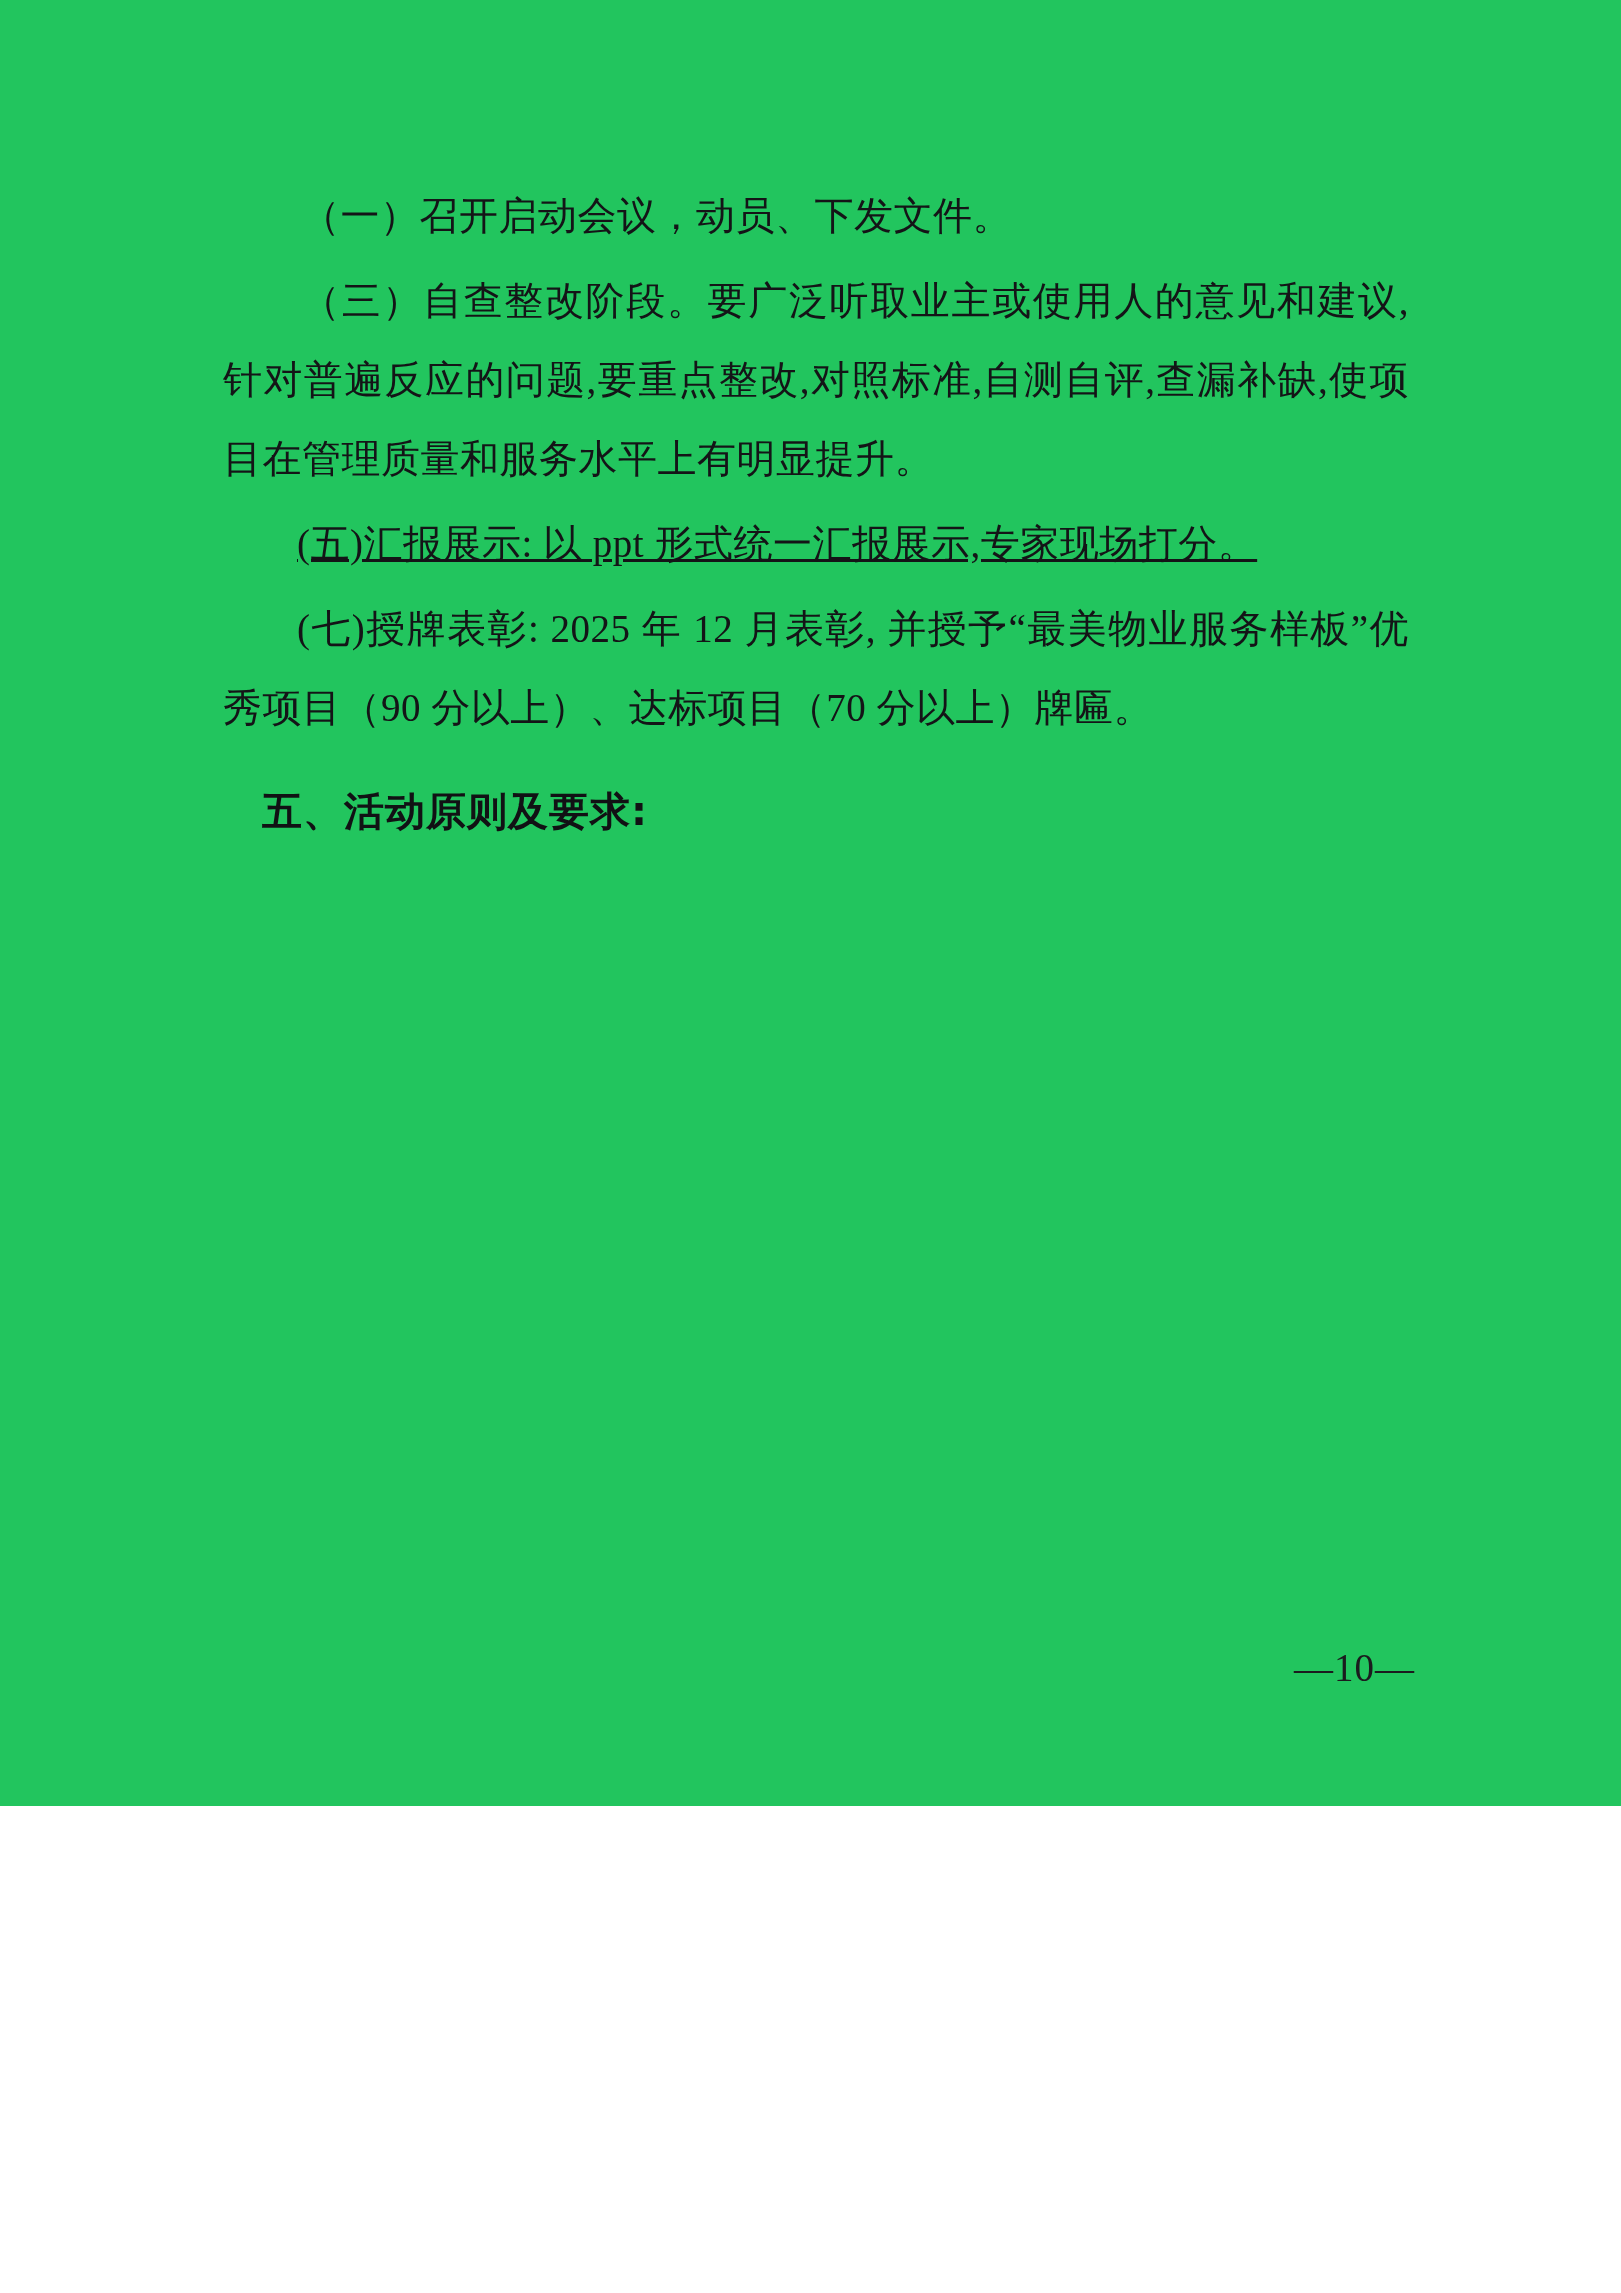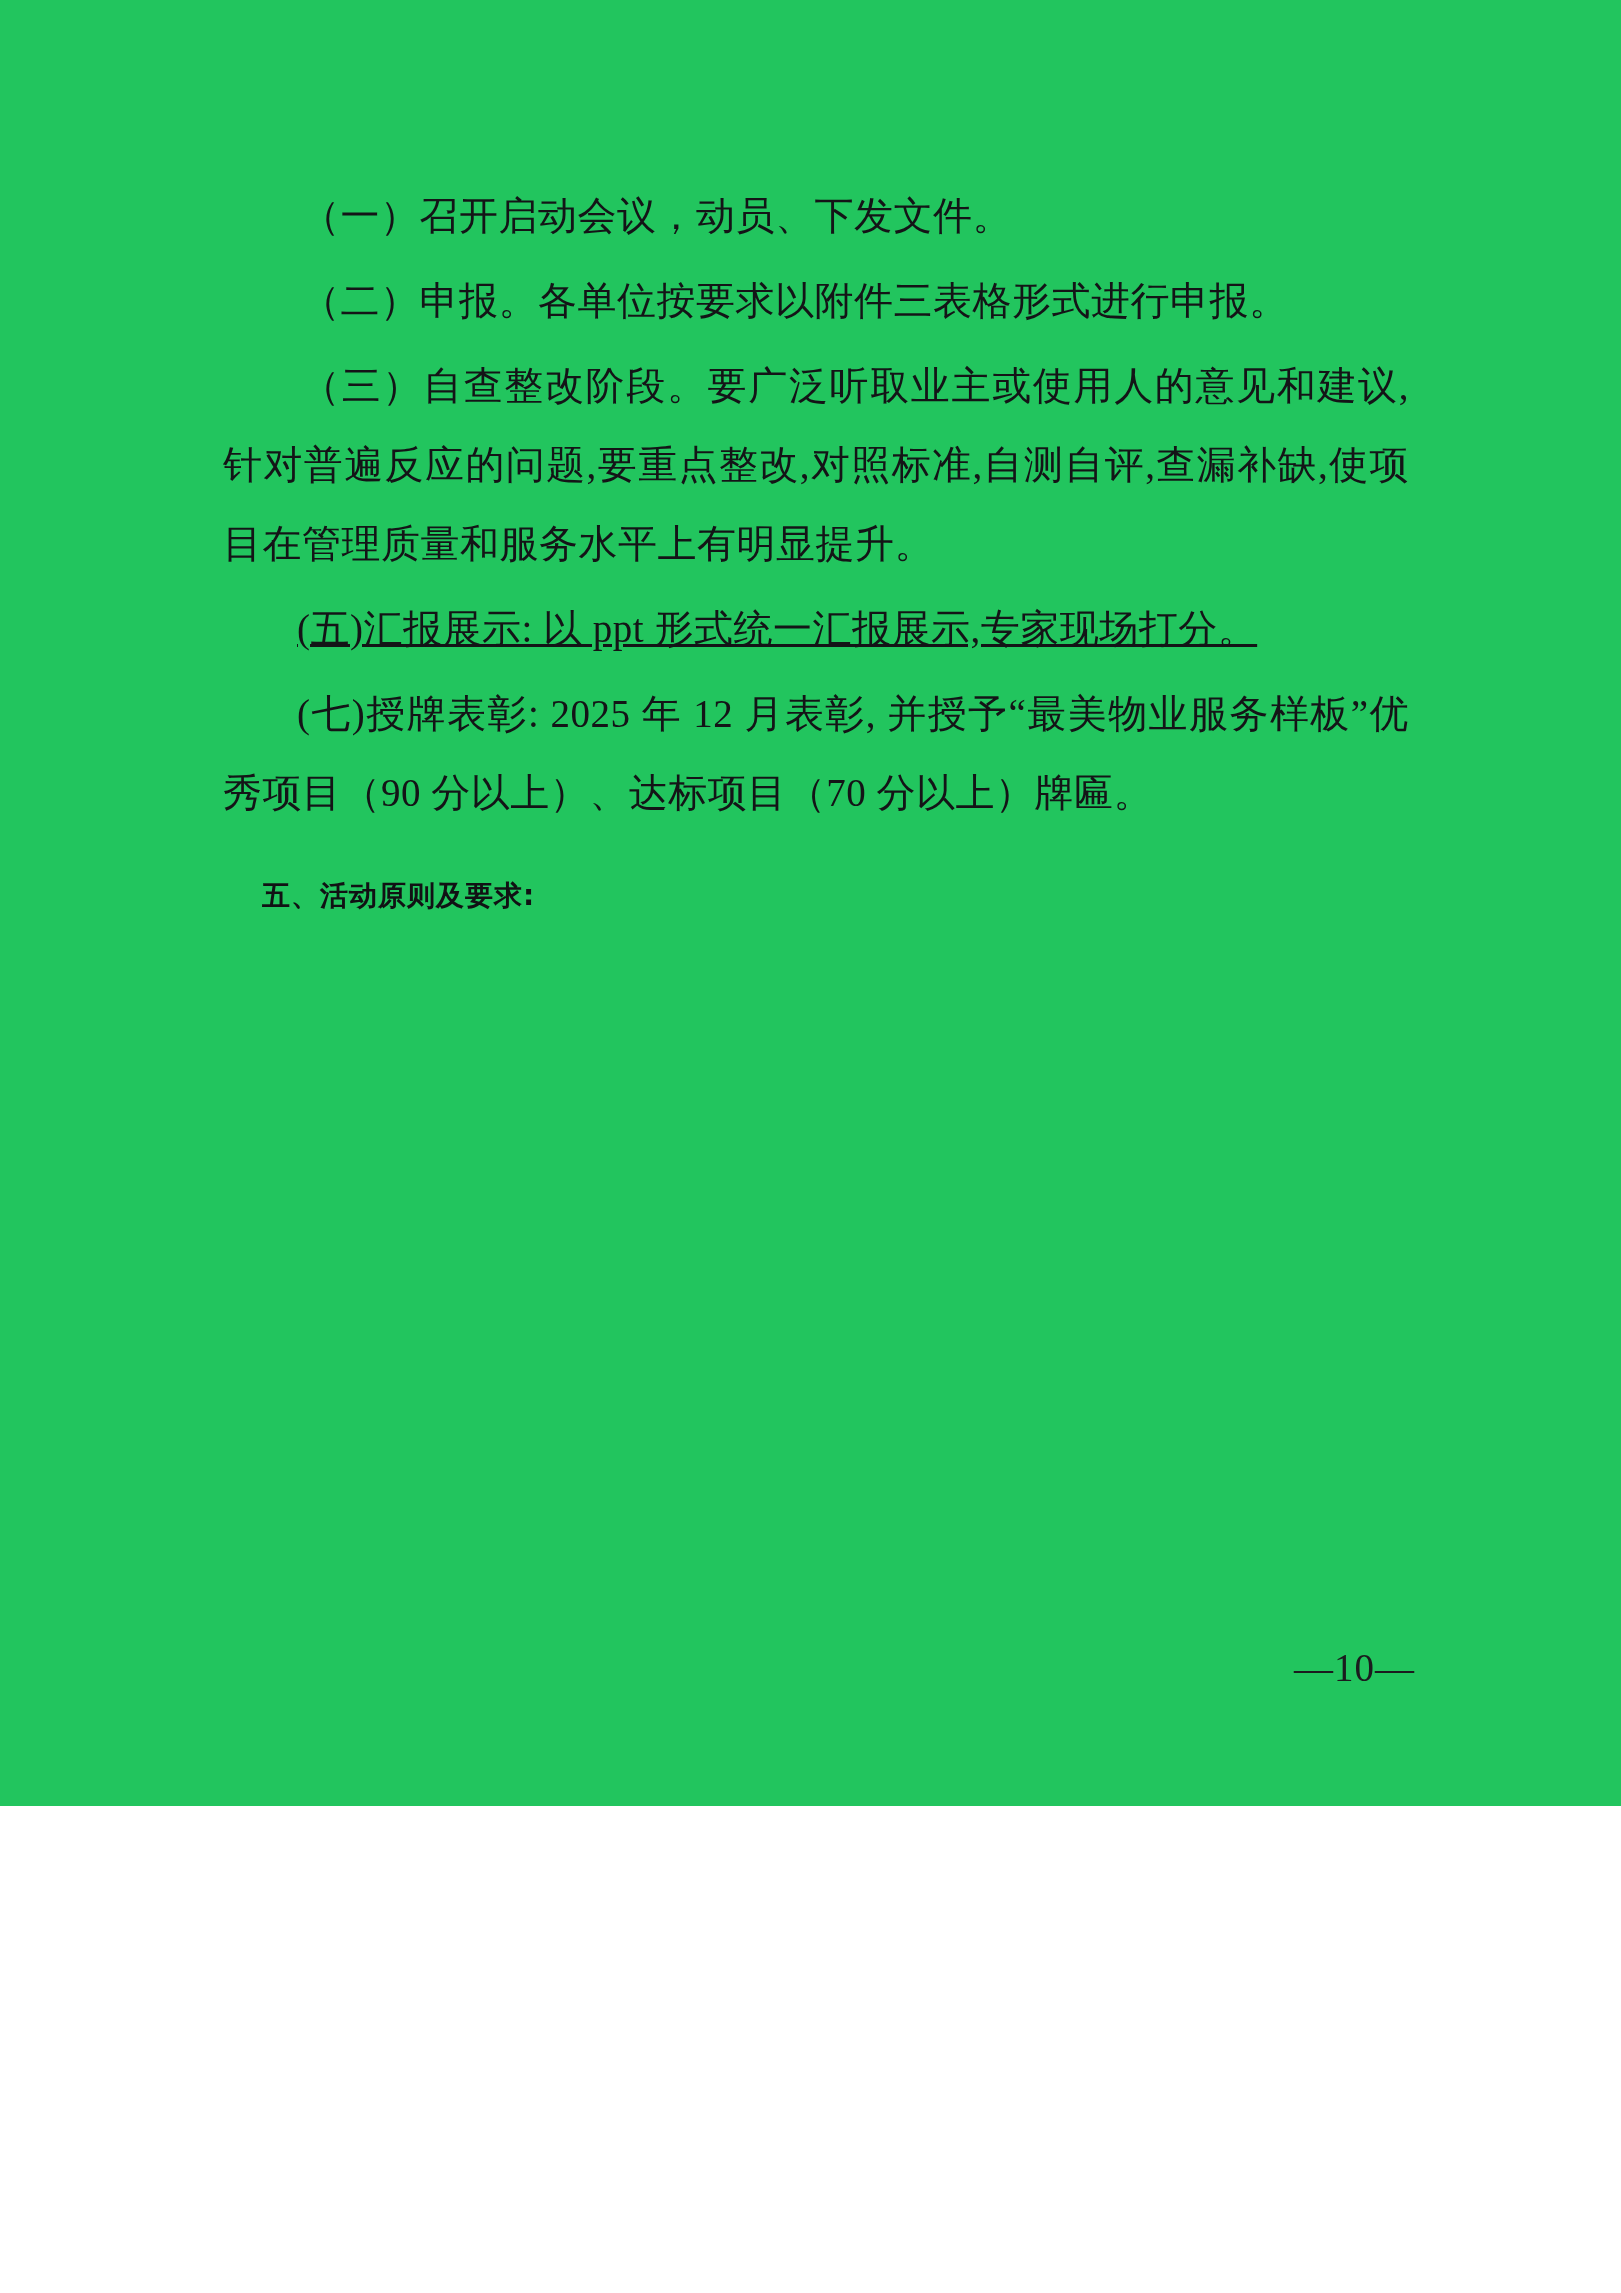--- a/index.html
+++ b/index.html
@@ -33,21 +33,21 @@
     color: #141417;
   }
   .indent {
     text-indent: 78px;
   }
   .indent-sm {
     text-indent: 74px;
   }
   h2.section {
     margin: 25.5px 0 3.9px 0;
-    font-size: 28px;
+    font-size: 40px;
     line-height: 78px;
     font-weight: bold;
     text-indent: 39px;
     font-family: "DejaVu Sans", "Liberation Sans", sans-serif;
     letter-spacing: 1px;
     color: #111114;
   }
   .pagenum {
     position: absolute;
     right: 206px;
@@ -62,21 +62,20 @@
     text-decoration: underline;
   }
 </style>
 </head>
 <body>
 
 <div class="page">
   <div class="body-col">
 
     <p class="para indent">（一）召开启动会议，动员、下发文件。</p>
-    <p class="para indent">（二）申报。各单位按要求以附件三表格形式进行申报。</p>
     <p class="para indent">（三）自查整改阶段。要广泛听取业主或使用人的意见和建议,针对普遍反应的问题,要重点整改,对照标准,自测自评,查漏补缺,使项目在管理质量和服务水平上有明显提升。</p>
     <p class="para indent-sm latin">(五)汇报展示: 以 ppt 形式统一汇报展示,专家现场打分。</p>
     <p class="para indent-sm">(七)授牌表彰: 2025 年 12 月表彰, 并授予“最美物业服务样板”优秀项目（90 分以上）、达标项目（70 分以上）牌匾。</p>
 
     <h2 class="section">五、活动原则及要求:</h2>
 
 
   </div>
 
   <div class="pagenum">—10—</div>

